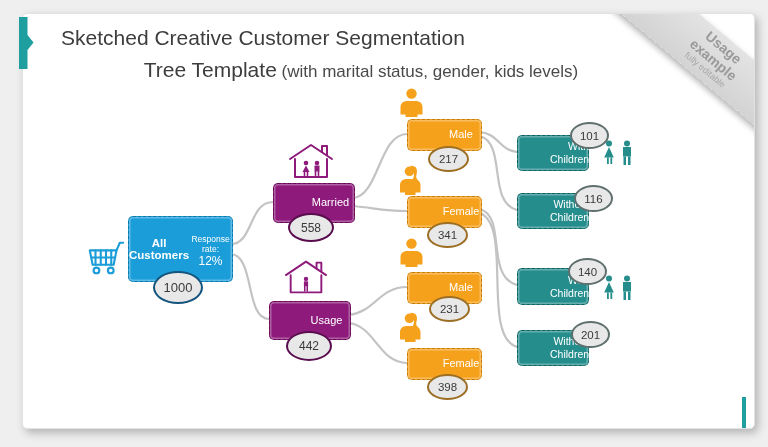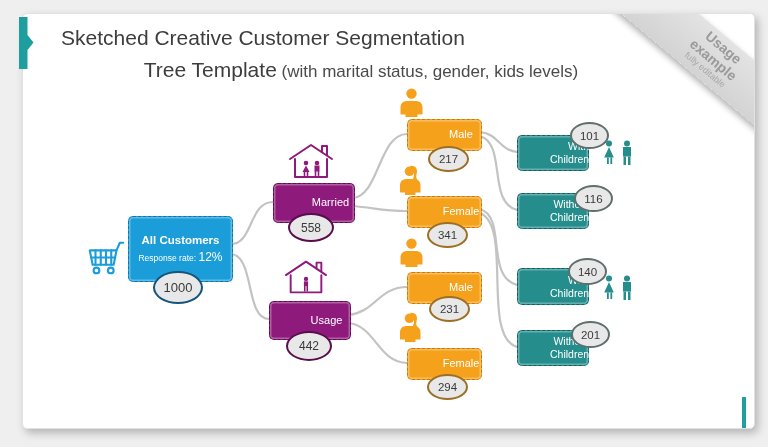--- a/index.html
+++ b/index.html
@@ -40,21 +40,21 @@
   .wires{position:absolute;left:0;top:0;z-index:1;}
 
   
   .box{
     position:absolute;z-index:2;border-radius:5px;
     display:flex;align-items:center;justify-content:center;text-align:center;
     color:#fff;
     box-shadow:inset 0 0 0 1.5px rgba(255,255,255,0.30);
   }
   .box .box-label{font-size:11px;line-height:1.2;padding-left:33px;}
-  .blue-box{background:var(--blue);border:1.6px dashed var(--blue-dark);flex-direction:column;}
+  .blue-box{background:var(--blue);border:1.6px dashed var(--blue-dark);flex-direction:row;}
   .purple-box{background:var(--purple);border:1.6px dashed var(--purple-dark);}
   .orange-box{background:var(--orange);border:1.6px dashed var(--orange-dark);}
   .teal-box{background:var(--teal);border:1.6px dashed var(--teal-dark);text-align:right;}
   .teal-box .box-label{max-width:52px;font-size:10.5px;}
 
   .root-label{font-size:11.5px;font-weight:bold;}
   .root-rate{font-size:8.5px;margin-top:4px;}
   .root-rate .pct{font-size:12px;}
 
   
@@ -211,21 +211,21 @@
       <g fill="var(--orange)">
         <circle cx="12.5" cy="6.3" r="4.8"></circle>
         <path d="M13.5 0.8 C19.5 0.5 21 5 19.5 9.5 C18.8 11.8 19.3 13.5 20.8 15.5 C18.5 16.3 16.8 15.5 16 13.5 C17.8 10 17.5 5.5 13.5 3.5 Z"></path>
         <path d="M3 27.5 V20.5 C3 16 6 14 10 14 H16.5 C20.5 14 23.5 16 23.5 20.5 V27.5 H18.5 V30 H8 V27.5 Z"></path>
       </g>
     </svg>
     <div class="box orange-box" style="left:384px;top:334px;width:73px;height:30px">
       <span class="box-label">Female</span>
     </div>
     <div class="oval oval-orange" style="left:404px;top:360px;width:37px;height:22px">
-        <span>294</span>
+        <span>398</span>
       </div>
 
     <div class="box teal-box" style="left:494px;top:121px;width:70px;height:34px">
       <span class="box-label">With Children</span>
     </div>
     <div class="oval oval-teal" style="left:547px;top:108px;width:35px;height:23px">
         <span>101</span>
       </div>
     <svg class="icon" style="left:578px;top:126px" width="36" height="27" viewBox="0 0 36 27">
       <g fill="var(--teal)">

